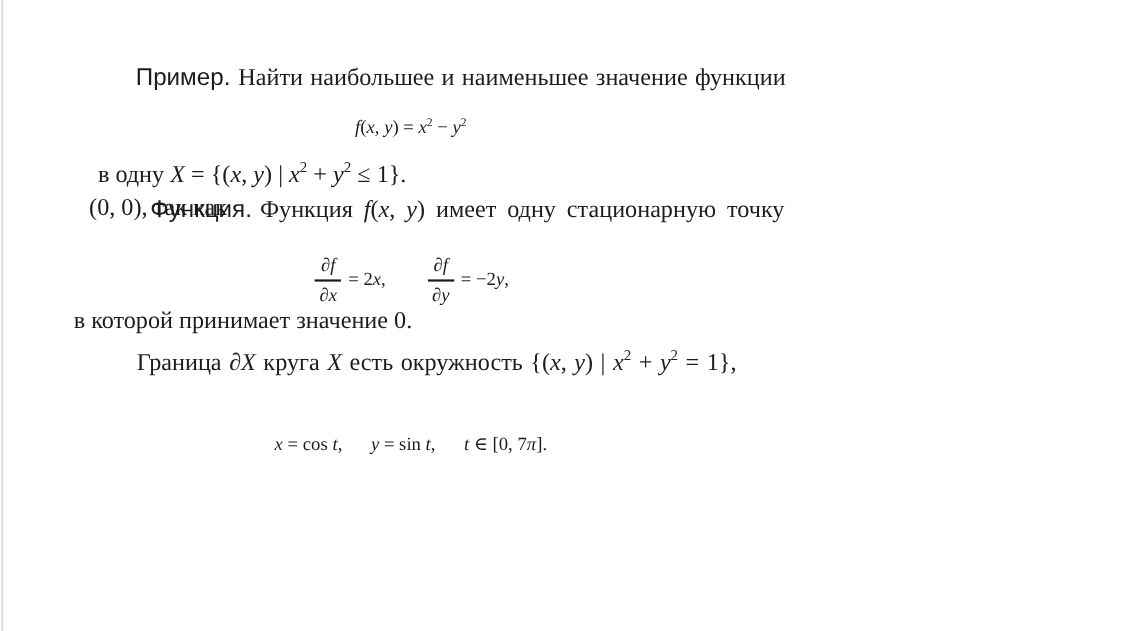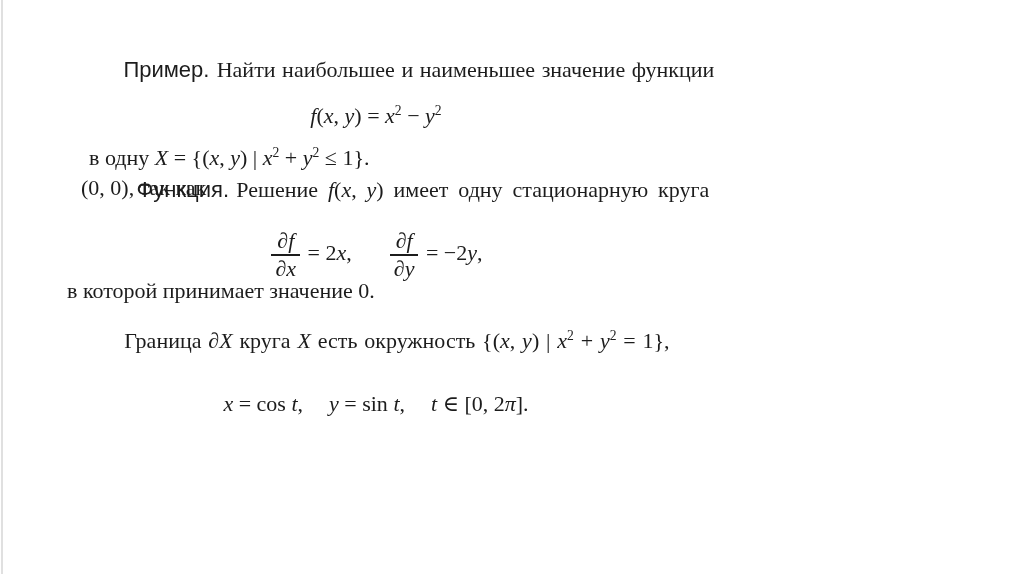--- a/index.html
+++ b/index.html
@@ -17,21 +17,21 @@
     position: absolute;
     font-size: 22px;
     line-height: 26px;
     white-space: pre;
   }
   .display {
     position: absolute;
     left: 67px;
     width: 596px;
     text-align: center;
-    font-size: 22px;
+    font-size: 17px;
     line-height: 30px;
     white-space: pre;
   }
   .it { font-style: italic; }
   .rm { font-style: normal; }
   .sf { font-family: "Liberation Sans", "DejaVu Sans", sans-serif; font-style: normal; }
   .kw { margin-right: 0.33em; }
   sup.s { font-size: 0.62em; line-height: 0; font-style: normal; }
 
   .frac {
@@ -46,21 +46,21 @@
   .gap2 { display: inline-block; width: 36px; }
   .gap3 { display: inline-block; width: 26px; }
 
   #p1  { left: 97px; top: 31px;  word-spacing: 0.05em; }
   #d1  { top: 71px; }
   #p2  { left: 67px; top: 119px; }
   #p3a { left: 97px; top: 151px; word-spacing: 0.20em; }
   #p3b { left: 81px; top: 175px; }
   #d2  { top: 198px; }
   #p4  { left: 67px; top: 278px; }
-  #p5a { left: 97px; top: 302px; word-spacing: 0.06em; }
+  #p5a { left: 97px; top: 290px; word-spacing: 0.06em; }
   #p5b { left: 67px; top: 315px; }
   #d3  { top: 359px; }
 </style>
 </head>
 <body>
 
 <div class="slide">
   <div class="edge-line"></div>
 
   <div class="line" id="p1">
@@ -69,32 +69,32 @@
 
   <div class="display" id="d1">
     <span class="it">f</span><span class="rm">(</span><span class="it">x</span><span class="rm">, </span><span class="it">y</span><span class="rm">) = </span><span class="it">x</span><sup class="s">2</sup><span class="rm"> − </span><span class="it">y</span><sup class="s">2</sup>
   </div>
 
   <div class="line" id="p2">
     <span class="rm">в одну </span><span class="it">X</span><span class="rm"> = {(</span><span class="it">x</span><span class="rm">, </span><span class="it">y</span><span class="rm">) | </span><span class="it">x</span><sup class="s">2</sup><span class="rm"> + </span><span class="it">y</span><sup class="s">2</sup><span class="rm"> ≤ 1}.</span>
   </div>
 
   <div class="line" id="p3a">
-    <span class="sf kw">Функция.</span><span class="rm">Решение </span><span class="it">f</span><span class="rm">(</span><span class="it">x</span><span class="rm">, </span><span class="it">y</span><span class="rm">) имеет одну стационарную круга</span>
+    <span class="sf kw">Функция.</span><span class="rm">Функция </span><span class="it">f</span><span class="rm">(</span><span class="it">x</span><span class="rm">, </span><span class="it">y</span><span class="rm">) имеет одну стационарную точку</span>
   </div>
 
   <div class="line" id="p3b">(0, 0), так как</div>
 
   <div class="display" id="d2">
     <span class="frac"><span class="num">∂f</span><span class="bar"></span><span class="den">∂x</span></span><span class="rm"> = 2</span><span class="it">x</span><span class="rm">,</span><span class="gap2"></span><span class="frac"><span class="num">∂f</span><span class="bar"></span><span class="den">∂y</span></span><span class="rm"> = −2</span><span class="it">y</span><span class="rm">,</span>
   </div>
 
   <div class="line" id="p4">в которой принимает значение 0.</div>
 
   <div class="line" id="p5a">
     <span class="rm">Граница </span><span class="it">∂X</span><span class="rm"> круга </span><span class="it">X</span><span class="rm"> есть окружность {(</span><span class="it">x</span><span class="rm">, </span><span class="it">y</span><span class="rm">) | </span><span class="it">x</span><sup class="s">2</sup><span class="rm"> + </span><span class="it">y</span><sup class="s">2</sup><span class="rm"> = 1},</span>
   </div>
 
 
   <div class="display" id="d3">
-    <span class="it">x</span><span class="rm"> = cos </span><span class="it">t</span><span class="rm">,</span><span class="gap3"></span><span class="it">y</span><span class="rm"> = sin </span><span class="it">t</span><span class="rm">,</span><span class="gap3"></span><span class="it">t</span><span class="rm"> ∈ [0, 2</span><span class="it">π</span><span class="rm">].</span>
+    <span class="it">x</span><span class="rm"> = cos </span><span class="it">t</span><span class="rm">,</span><span class="gap3"></span><span class="it">y</span><span class="rm"> = sin </span><span class="it">t</span><span class="rm">,</span><span class="gap3"></span><span class="it">t</span><span class="rm"> ∈ [0, 7</span><span class="it">π</span><span class="rm">].</span>
   </div>
 </div>
 
 </body></html>

